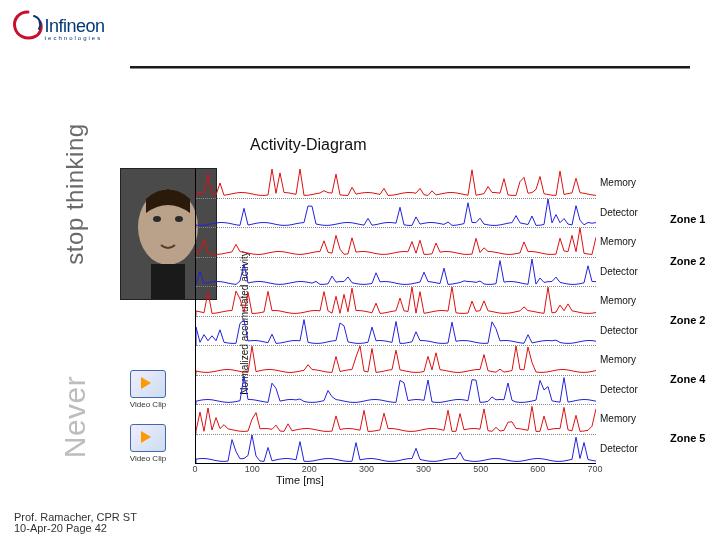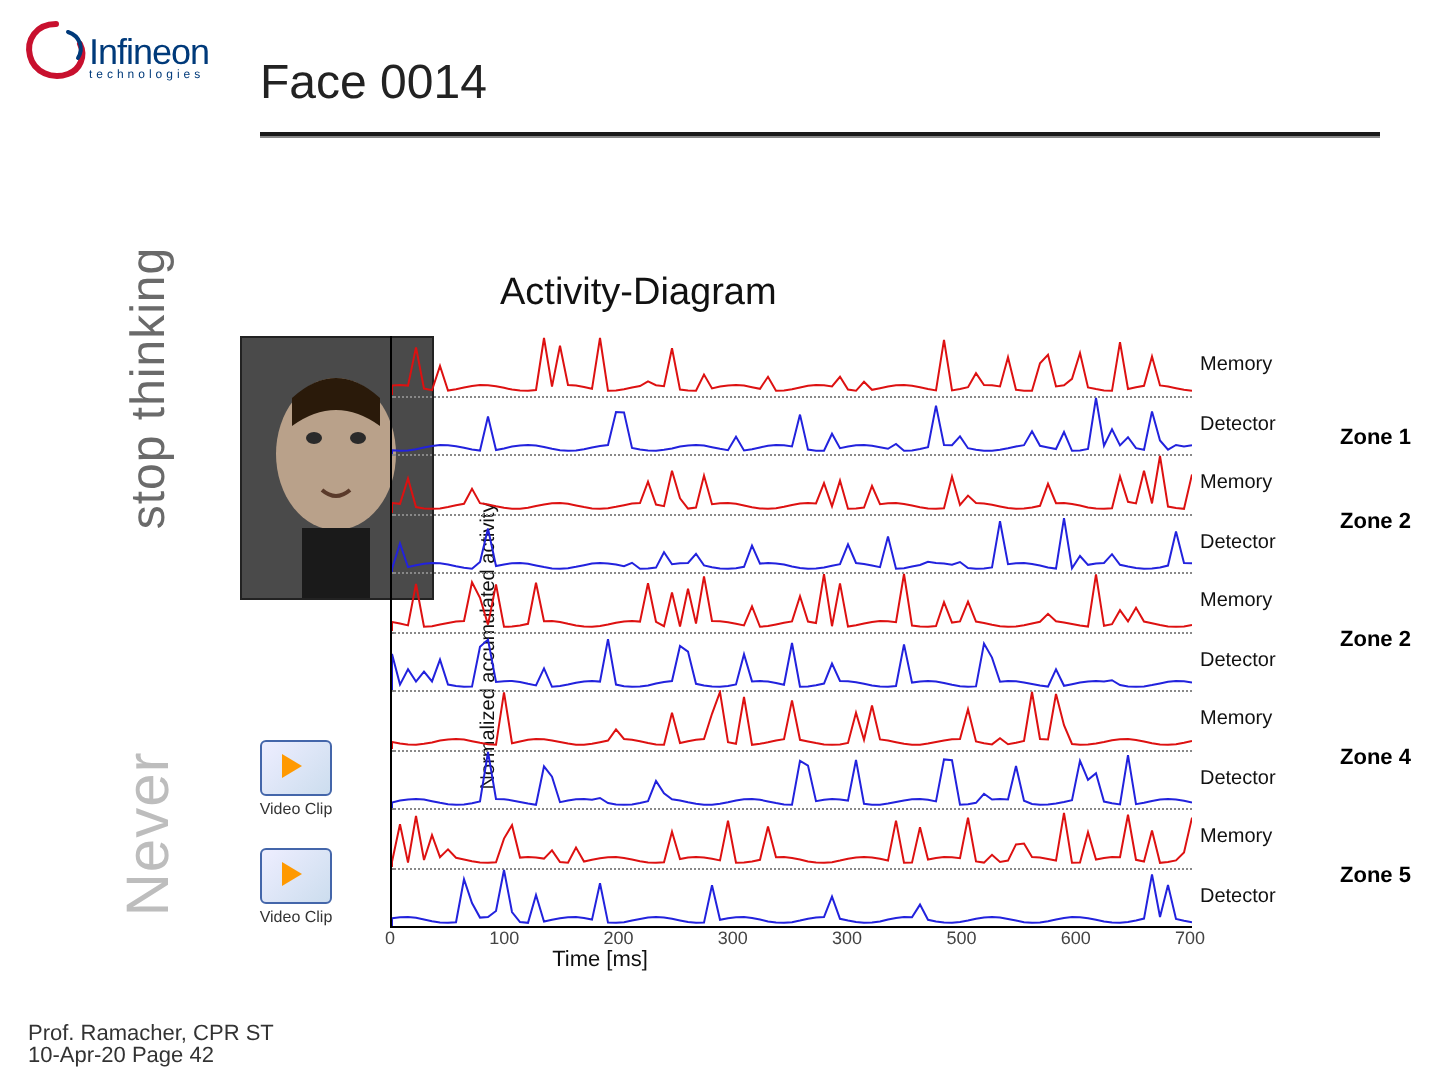--- a/index.html
+++ b/index.html
@@ -12,21 +12,21 @@
   .logo-sub{font-size:6px;letter-spacing:2px;color:#003a7a;margin-top:-2px}
   
   .title{position:absolute;left:130px;top:28px;font-size:24px;color:#222}
   .rule{position:absolute;left:130px;top:66px;width:560px;height:0;border-top:2px solid #1a1a1a;border-bottom:1px solid #888}
   
   .vbar{position:absolute;left:55px;top:0;width:40px;height:540px}
   .vtext{position:absolute;left:50%;transform-origin:center;transform:translate(-50%,0) rotate(-90deg);white-space:nowrap;font-family:Arial,sans-serif;font-weight:300;letter-spacing:.5px}
   .vtext.big{top:400px;font-size:30px;color:#bdbdbd}
   .vtext.small{top:180px;font-size:24px;color:#6a6a6a}
   
-  .chart-title{position:absolute;left:250px;top:136px;font-size:19px;color:#111}
+  .chart-title{position:absolute;left:250px;top:136px;font-size:16px;color:#111}
   .photo{position:absolute;left:120px;top:168px;width:95px;height:130px;background:#555;border:1px solid #222;overflow:hidden}
   .chart-block{position:absolute;left:175px;top:168px;width:420px;height:310px}
   .ylabel{position:absolute;left:-2px;top:50%;transform:translateY(-50%) rotate(-90deg);transform-origin:center;font-size:10px;color:#111;white-space:nowrap}
   .plot{position:absolute;left:20px;top:0;width:400px;height:295px;border-left:1px solid #000;border-bottom:1px solid #000}
   .track{position:absolute;left:0;width:100%;height:28px}
   .track svg{width:100%;height:100%;display:block}
   .xticks{position:absolute;left:20px;top:296px;width:400px;height:14px;font-size:9px;color:#444}
   .xtick{position:absolute;top:0;transform:translateX(-50%)}
   .xlabel{position:absolute;left:0;top:474px;width:600px;text-align:center;font-size:11px;font-weight:400;color:#111}
   
@@ -57,21 +57,20 @@
       <div class="logo-main">Infineon</div>
       <div class="logo-sub">technologies</div>
     </span>
   </div>
 
   <div class="vbar">
     <div class="vtext big">Never</div>
     <div class="vtext small">stop thinking</div>
   </div>
 
-  <div class="title">Face 0014</div>
   <div class="rule"></div>
 
   <div class="chart-title">Activity-Diagram</div>
 
   <div class="photo" title="face photo">
     <svg viewBox="0 0 95 130" width="95" height="130">
       <rect width="95" height="130" fill="#4a4a4a"></rect>
       <ellipse cx="47" cy="58" rx="30" ry="38" fill="#b9a18a"></ellipse>
       <ellipse cx="36" cy="50" rx="4" ry="3" fill="#2a2a2a"></ellipse>
       <ellipse cx="58" cy="50" rx="4" ry="3" fill="#2a2a2a"></ellipse>

